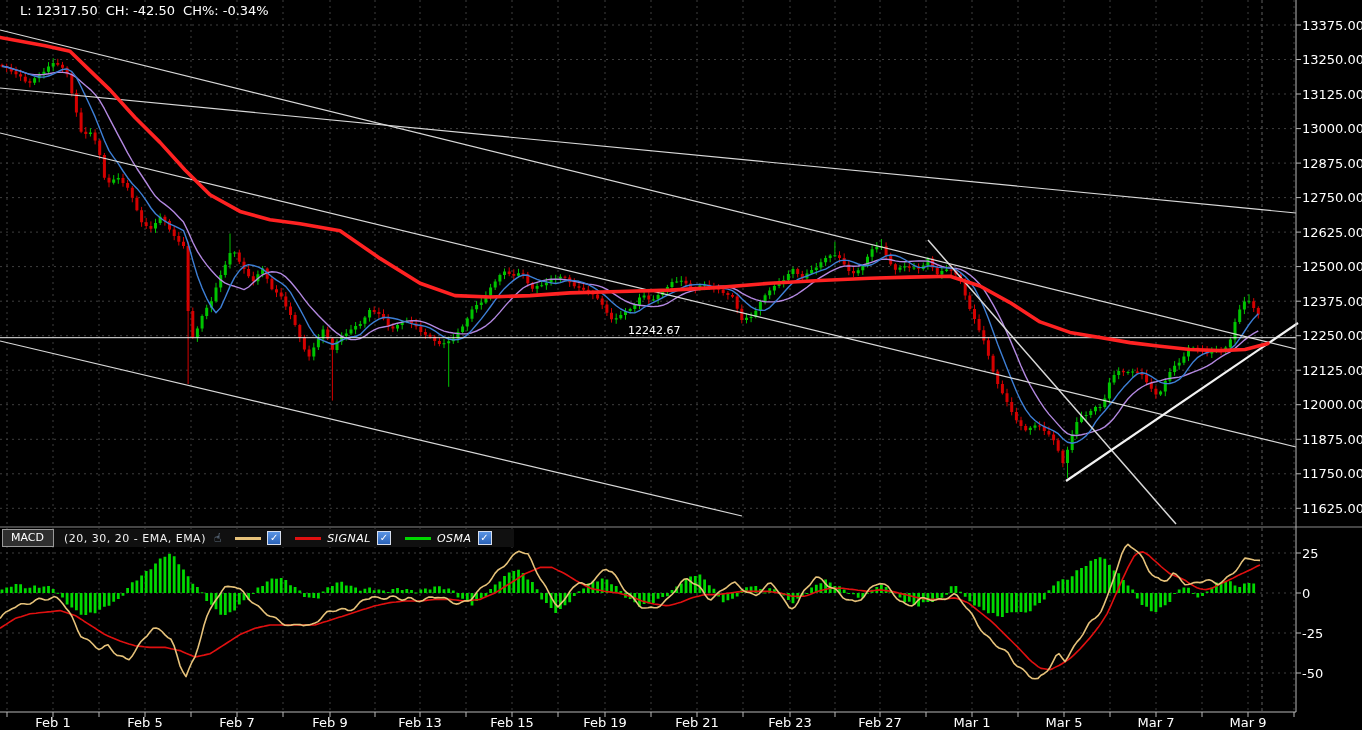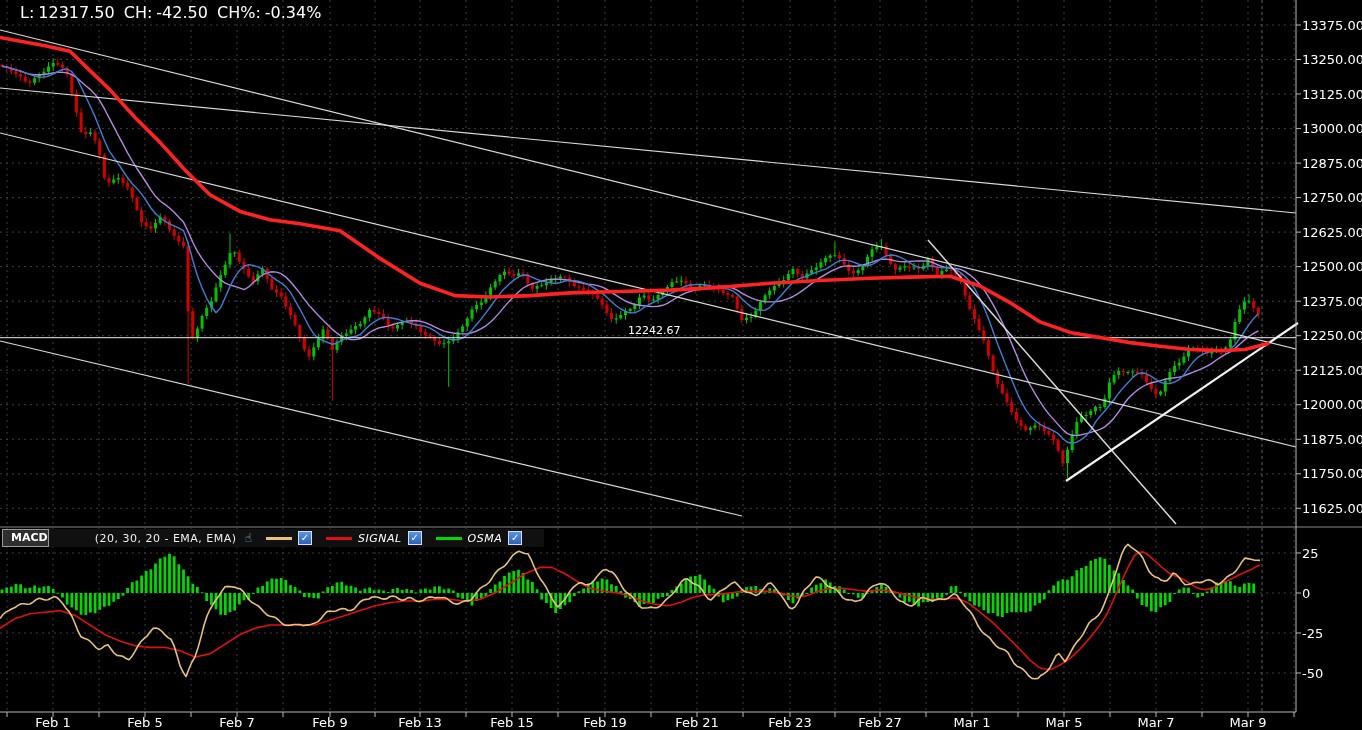--- a/index.html
+++ b/index.html
@@ -1,27 +1,27 @@
 <!DOCTYPE html>
 <html><head>
 <meta charset="utf-8">
 <style>
   html,body{margin:0;padding:0;background:#000;}
   body{width:1362px;height:730px;overflow:hidden;position:relative;
        font-family:"DejaVu Sans",sans-serif;}
   #chart-svg{position:absolute;left:0;top:0;}
-  .price-info{position:absolute;left:20px;top:3px;color:#fff;font-size:16px;
+  .price-info{position:absolute;left:20px;top:3px;color:#fff;font-size:13px;
               white-space:nowrap;z-index:5;}
   .price-info span{margin-right:4px;}
   .macd-header{position:absolute;left:2px;top:529px;height:18px;display:flex;
                align-items:center;font-size:11px;color:#fff;z-index:6;
                background:#101010;padding:0 8px 0 0;}
-  .macd-box{background:#2f2f2f;border:1px solid #999;padding:1px 0 2px 8px;
-            font-weight:bold;font-size:11px;margin-right:10px;}
-  .params{color:#f0f0f0;margin-right:8px;letter-spacing:0.5px;margin-left:36px;}
+  .macd-box{background:#2f2f2f;border:1px solid #999;padding:1px 9px 2px 8px;
+            font-weight:normal;font-size:11px;margin-right:10px;}
+  .params{color:#f0f0f0;margin-right:8px;letter-spacing:0.5px;}
   .hand{color:#9cb8d8;font-size:12px;margin-right:14px;cursor:pointer;}
   .swatch{display:inline-block;width:26px;height:3px;margin-right:6px;}
   .leg-label{margin-right:6px;letter-spacing:0.5px;font-style:italic;}
   .checkbox{display:inline-block;width:12px;height:12px;margin-right:14px;
             background:linear-gradient(#5a94e4,#2a62b8);border:1px solid #d7dfee;
             color:#fff;font-size:10px;line-height:12px;text-align:center;cursor:pointer;}
 </style>
 </head>
 <body>
 

